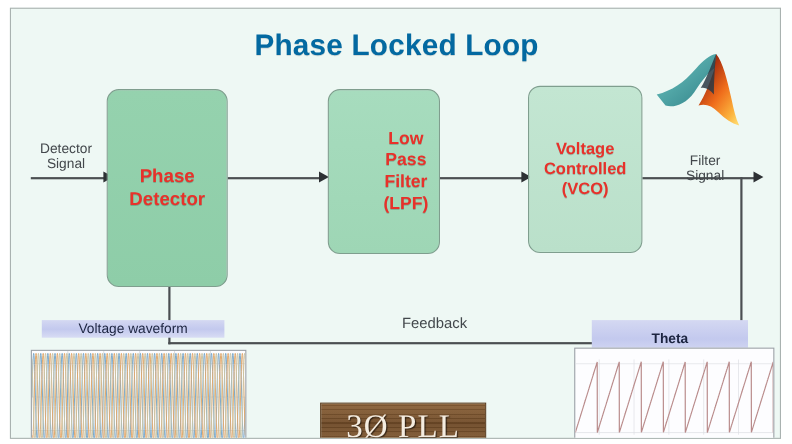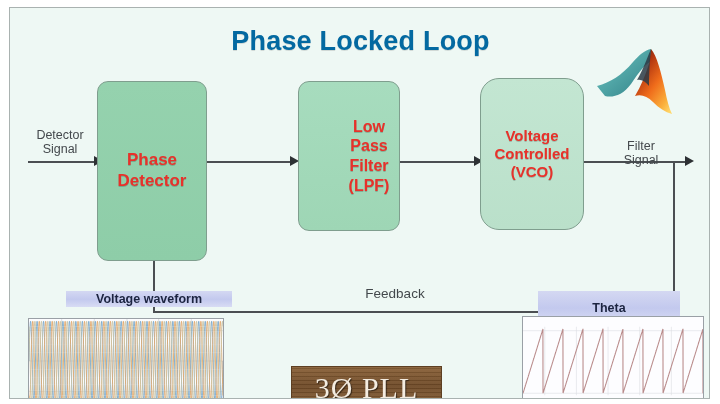--- a/index.html
+++ b/index.html
@@ -42,21 +42,20 @@
   #blk-lpf{
     left:288px;top:73px;width:102px;height:150px;
     background:linear-gradient(180deg,#a7dcbe 0%,#9ed6b5 100%);
     font-size:16px;
     padding-left:40px;
   }
   #blk-vco{
     left:470px;top:70px;width:104px;height:152px;
     background:linear-gradient(180deg,#c3e6d2 0%,#bae0ca 100%);
     font-size:15px;
-    border-radius:19px;
   }
   .blk .lines{padding:0 3px;}
   .blk .lines span{display:block;}
 
   
   .hline{position:absolute;height:0;border-top:2px solid #4b4f52;}
   .vline{position:absolute;width:0;border-left:2px solid #4b4f52;}
   .arrowR{
     position:absolute;width:0;height:0;
     border-top:5px solid transparent;border-bottom:5px solid transparent;
@@ -74,21 +73,21 @@
     line-height:1.12;text-align:center;
   }
 
   
   .capbar{
     position:absolute;box-sizing:border-box;
     background:linear-gradient(180deg,#d4d8f2 0%,#c3c9ee 52%,#d8dcf4 100%);
     display:flex;align-items:center;justify-content:center;
     color:#1c2440;font-size:12.5px;font-weight:bold;
   }
-  #cap-volt{left:28px;top:283px;width:166px;height:16px;font-weight:700;margin-left:28px;}
+  #cap-volt{left:28px;top:283px;width:166px;height:16px;font-weight:400;}
   #cap-theta{left:528px;top:283px;width:142px;height:33px;}
 
   
   .scope{
     position:absolute;box-sizing:border-box;
     background:#fdfdff;border:1px solid #9aa0a6;
     overflow:hidden;
   }
   #scope-volt{left:18px;top:310px;width:196px;height:86px;}
   #scope-theta{left:512px;top:308px;width:182px;height:90px;}

